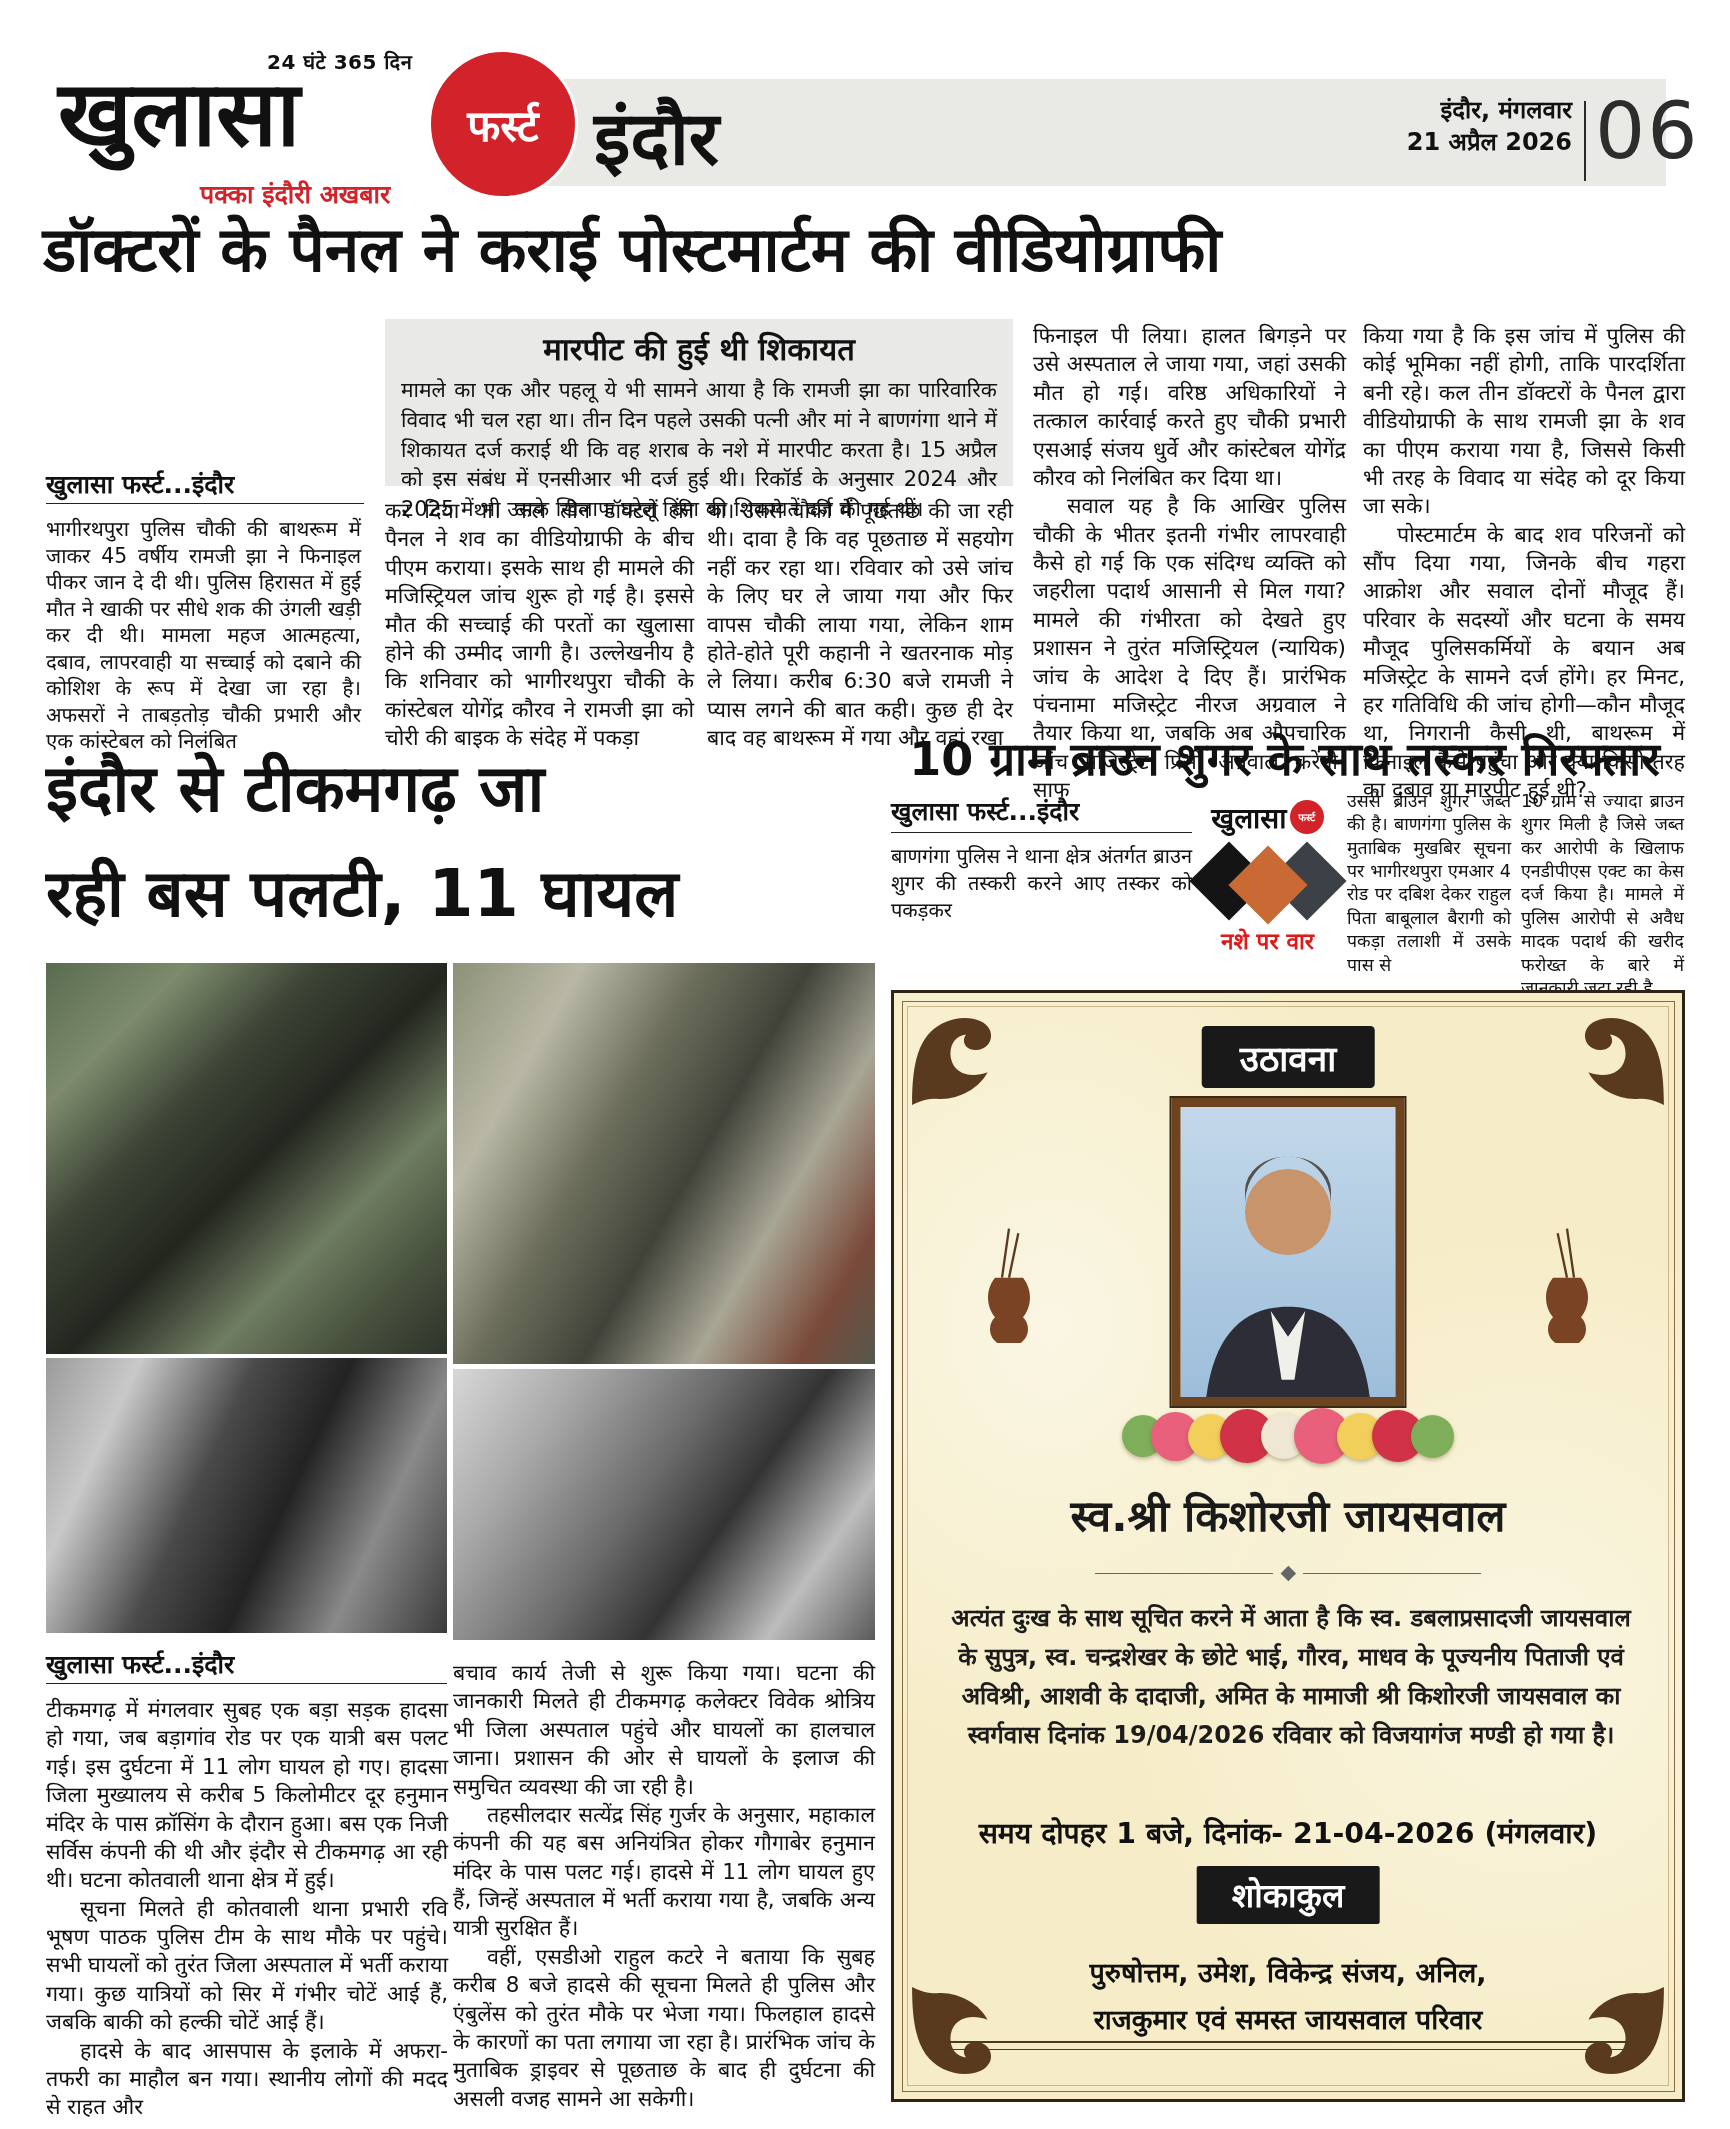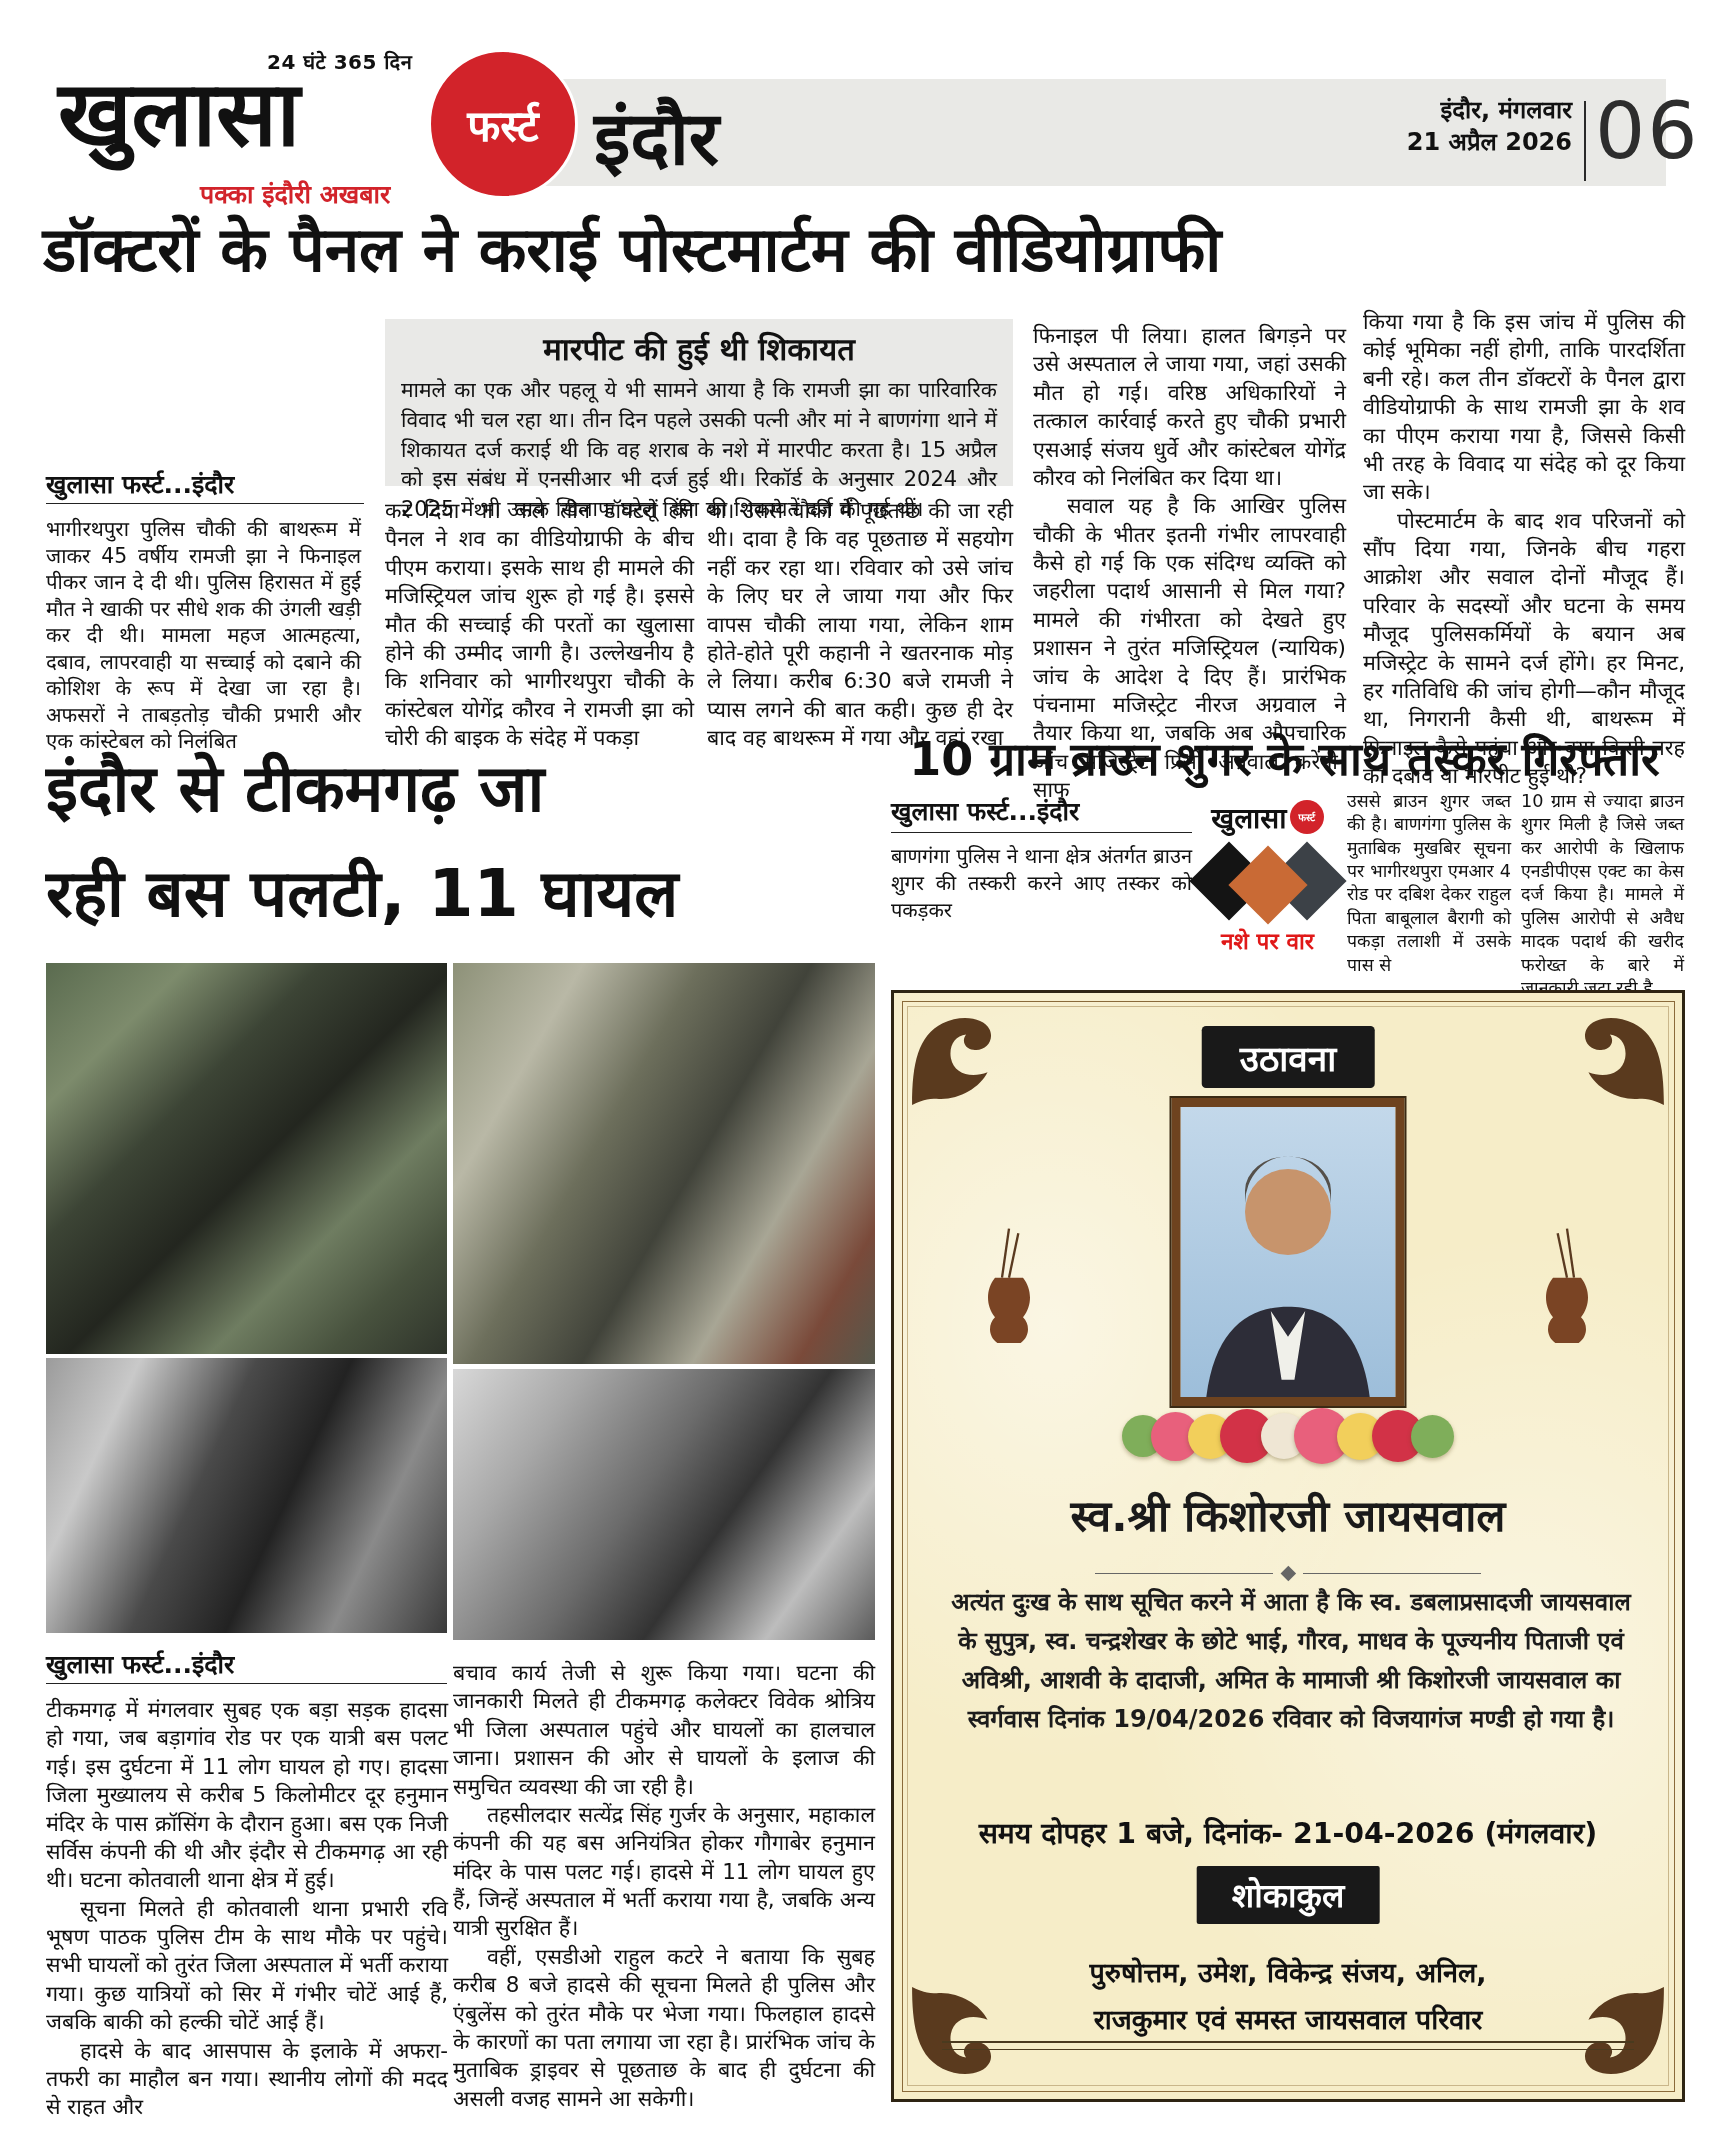--- a/index.html
+++ b/index.html
@@ -36,21 +36,21 @@
   .s1col1{left:46px;top:516px;width:315px;height:205px;font-size:20.4px;line-height:1.3;}
   .graybox{
     left:385px;top:319px;width:628px;height:167px;background:#e9e9e7;
     box-sizing:border-box;padding:7.5px 16px 5.4px 16px;
   }
   .graybox h3{margin:0 0 7.5px 0;text-align:center;font-size:31px;font-weight:900;}
   .graybox .boxbody{font-size:21px;line-height:1.42;text-align:justify;}
   .s1col2{left:385px;top:497px;width:309px;height:223px;}
   .s1col3{left:707px;top:497px;width:306px;height:223px;}
   .s1col4{left:1033px;top:322px;width:313px;height:398px;}
-  .s1col5{left:1363px;top:308px;width:322px;height:398px;}
+  .s1col5{left:1363px;top:322px;width:322px;height:398px;}
   
   .headline2{left:46px;top:736px;width:830px;font-size:65px;font-weight:900;line-height:1.62;}
   .headline2 span{display:block;}
   .photo{background:#888;}
   .ph1{left:46px;top:963px;width:401px;height:391px;
     background:linear-gradient(135deg,#5a6b4f 0%,#7d8b6c 18%,#3c4435 35%,#23261f 52%,#6f7d61 70%,#48523e 85%,#2e332a 100%);}
   .ph3{left:453px;top:963px;width:422px;height:401px;
     background:linear-gradient(120deg,#8d9178 0%,#b9b8a6 20%,#6d6f5c 38%,#41433a 55%,#a8a695 72%,#7a4a3a 88%,#55584c 100%);}
   .ph2{left:46px;top:1358px;width:401px;height:275px;
     background:linear-gradient(115deg,#9b9b9b 0%,#c9c9c9 18%,#4a4a4a 40%,#222 58%,#8a8a8a 78%,#3a3a3a 100%);}
@@ -113,21 +113,21 @@
   .garland{
     position:absolute;left:50%;top:403px;transform:translateX(-50%);
     width:526px;height:80px;display:flex;align-items:center;justify-content:center;
   }
   .flower{border-radius:50%;margin:0 -6.4px;box-shadow:0 2.1px 4.3px rgba(90,70,20,.35);}
   .ob-name{position:absolute;left:0;top:492px;width:100%;text-align:center;font-size:43px;font-weight:900;color:#1a1a1a;}
   .ob-divider{position:absolute;left:50%;top:573px;transform:translateX(-50%);width:386px;height:14px;display:flex;align-items:center;gap:9.7px;color:#555;}
   .ob-divider .line{flex:1;border-top:1.6px solid #666;}
   .ob-divider .diam{width:10.7px;height:10.7px;background:#666;transform:rotate(45deg);}
   .ob-body{
-    position:absolute;left:51px;top:590px;width:692px;
+    position:absolute;left:51px;top:606px;width:692px;
     font-size:24px;line-height:1.62;text-align:center;font-weight:600;color:#1c1c1c;
   }
   .ob-schedule{position:absolute;left:0;top:820px;width:100%;text-align:center;font-size:28.4px;font-weight:800;}
   .ob-mourn-label{
     position:absolute;left:50%;top:873px;transform:translateX(-50%);
     background:#191919;color:#fff;font-size:33px;font-weight:900;padding:6.4px 35px;border-radius:2.1px;
   }
   .ob-mourners{position:absolute;left:0;top:956px;width:100%;text-align:center;font-size:27px;font-weight:800;line-height:1.75;}
   .ob-bottom-rule{position:absolute;left:48px;right:48px;bottom:56px;border-top:2.1px solid #4a3a1e;}
   .ob-bottom-rule2{position:absolute;left:48px;right:48px;bottom:49px;border-top:1.1px solid #4a3a1e;}

